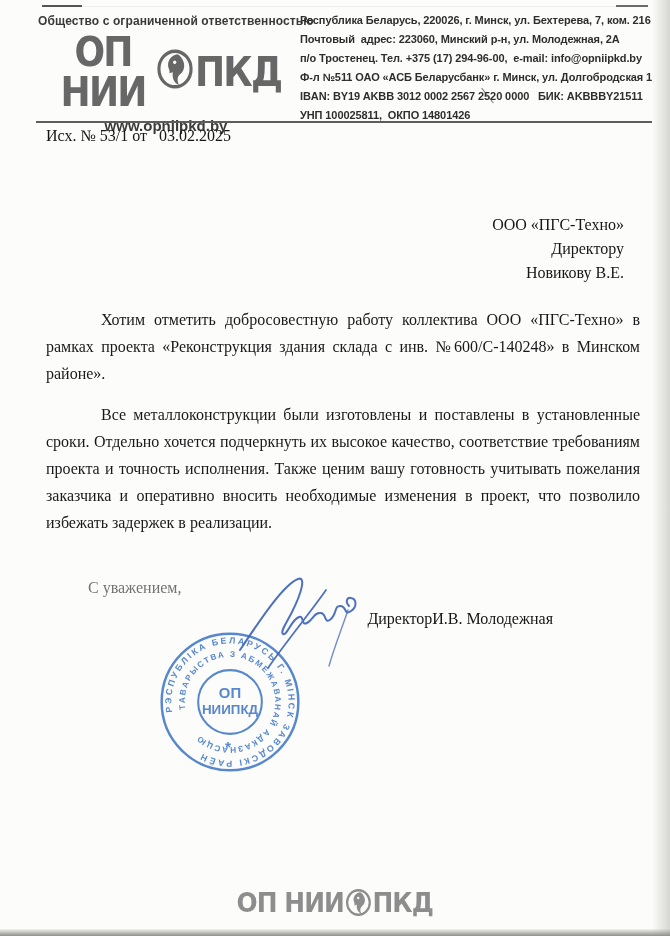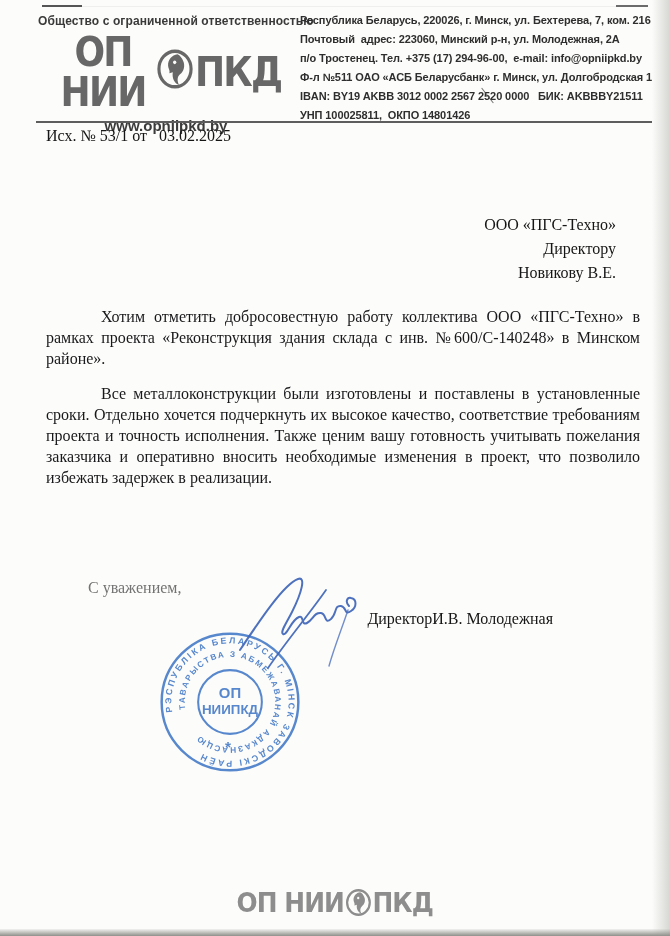--- a/index.html
+++ b/index.html
@@ -21,22 +21,22 @@
   .website { margin-top:5px; font-size:15px; font-weight:bold; color:#3b3b3b; }
   .header-right { position:absolute; left:300px; top:11px; width:360px; }
   .hr-line { font-size:11px; font-weight:bold; color:#2e2e2e; line-height:19px; white-space:pre; letter-spacing:-0.1px; }
   .tl-line { position:absolute; left:42px; top:5px; width:40px; border-top:2.5px solid #555; }
   .tr-line { position:absolute; left:616px; top:5px; width:32px; border-top:2.5px solid #6b6b6b; }
   .faint-top { position:absolute; left:42px; top:6px; width:606px; border-top:1px solid rgba(0,0,0,0.05); }
   .pen-slash { position:absolute; left:487px; top:86px; height:19px; width:0; border-left:1.6px solid #4e4e4e; transform:rotate(-38deg); opacity:.8; }
   .rule-main { position:absolute; left:36px; top:121px; width:616px; border-top:2px solid #5d5d5d; }
   
   .reference { position:absolute; left:46px; top:127px; font-family:"Liberation Serif", serif; font-size:16px; white-space:pre; color:#161616; }
-  .recipient { position:absolute; right:54px; top:213px; text-align:right; font-family:"Liberation Serif", serif; font-size:16px; line-height:24px; color:#161616; }
-  .body-text { position:absolute; left:46px; top:306px; width:594px; font-family:"Liberation Serif", serif; font-size:16px; line-height:21px; text-align:justify; color:#19191b; }
+  .recipient { position:absolute; right:46px; top:213px; text-align:right; font-family:"Liberation Serif", serif; font-size:16px; line-height:24px; color:#161616; }
+  .body-text { position:absolute; left:46px; top:306px; width:594px; font-family:"Liberation Serif", serif; font-size:16px; line-height:27px; text-align:justify; color:#19191b; }
   .body-text p { margin:0 0 14px 0; text-indent:55px; }
   .salutation { position:absolute; left:88px; top:579px; font-family:"Liberation Serif", serif; font-size:16px; color:#737373; }
   .closing-row { position:absolute; left:88px; top:610px; width:465px; display:flex; justify-content:flex-end; font-family:"Liberation Serif", serif; font-size:16px; color:#161616; }
   
   .signature { position:absolute; left:230px; top:568px; z-index:3; }
   .stamp { position:absolute; left:156px; top:628px; z-index:2; opacity:.92; }
   
   .footer-logo {
     position:absolute; left:0; right:0; top:888px; text-align:center;
   }

